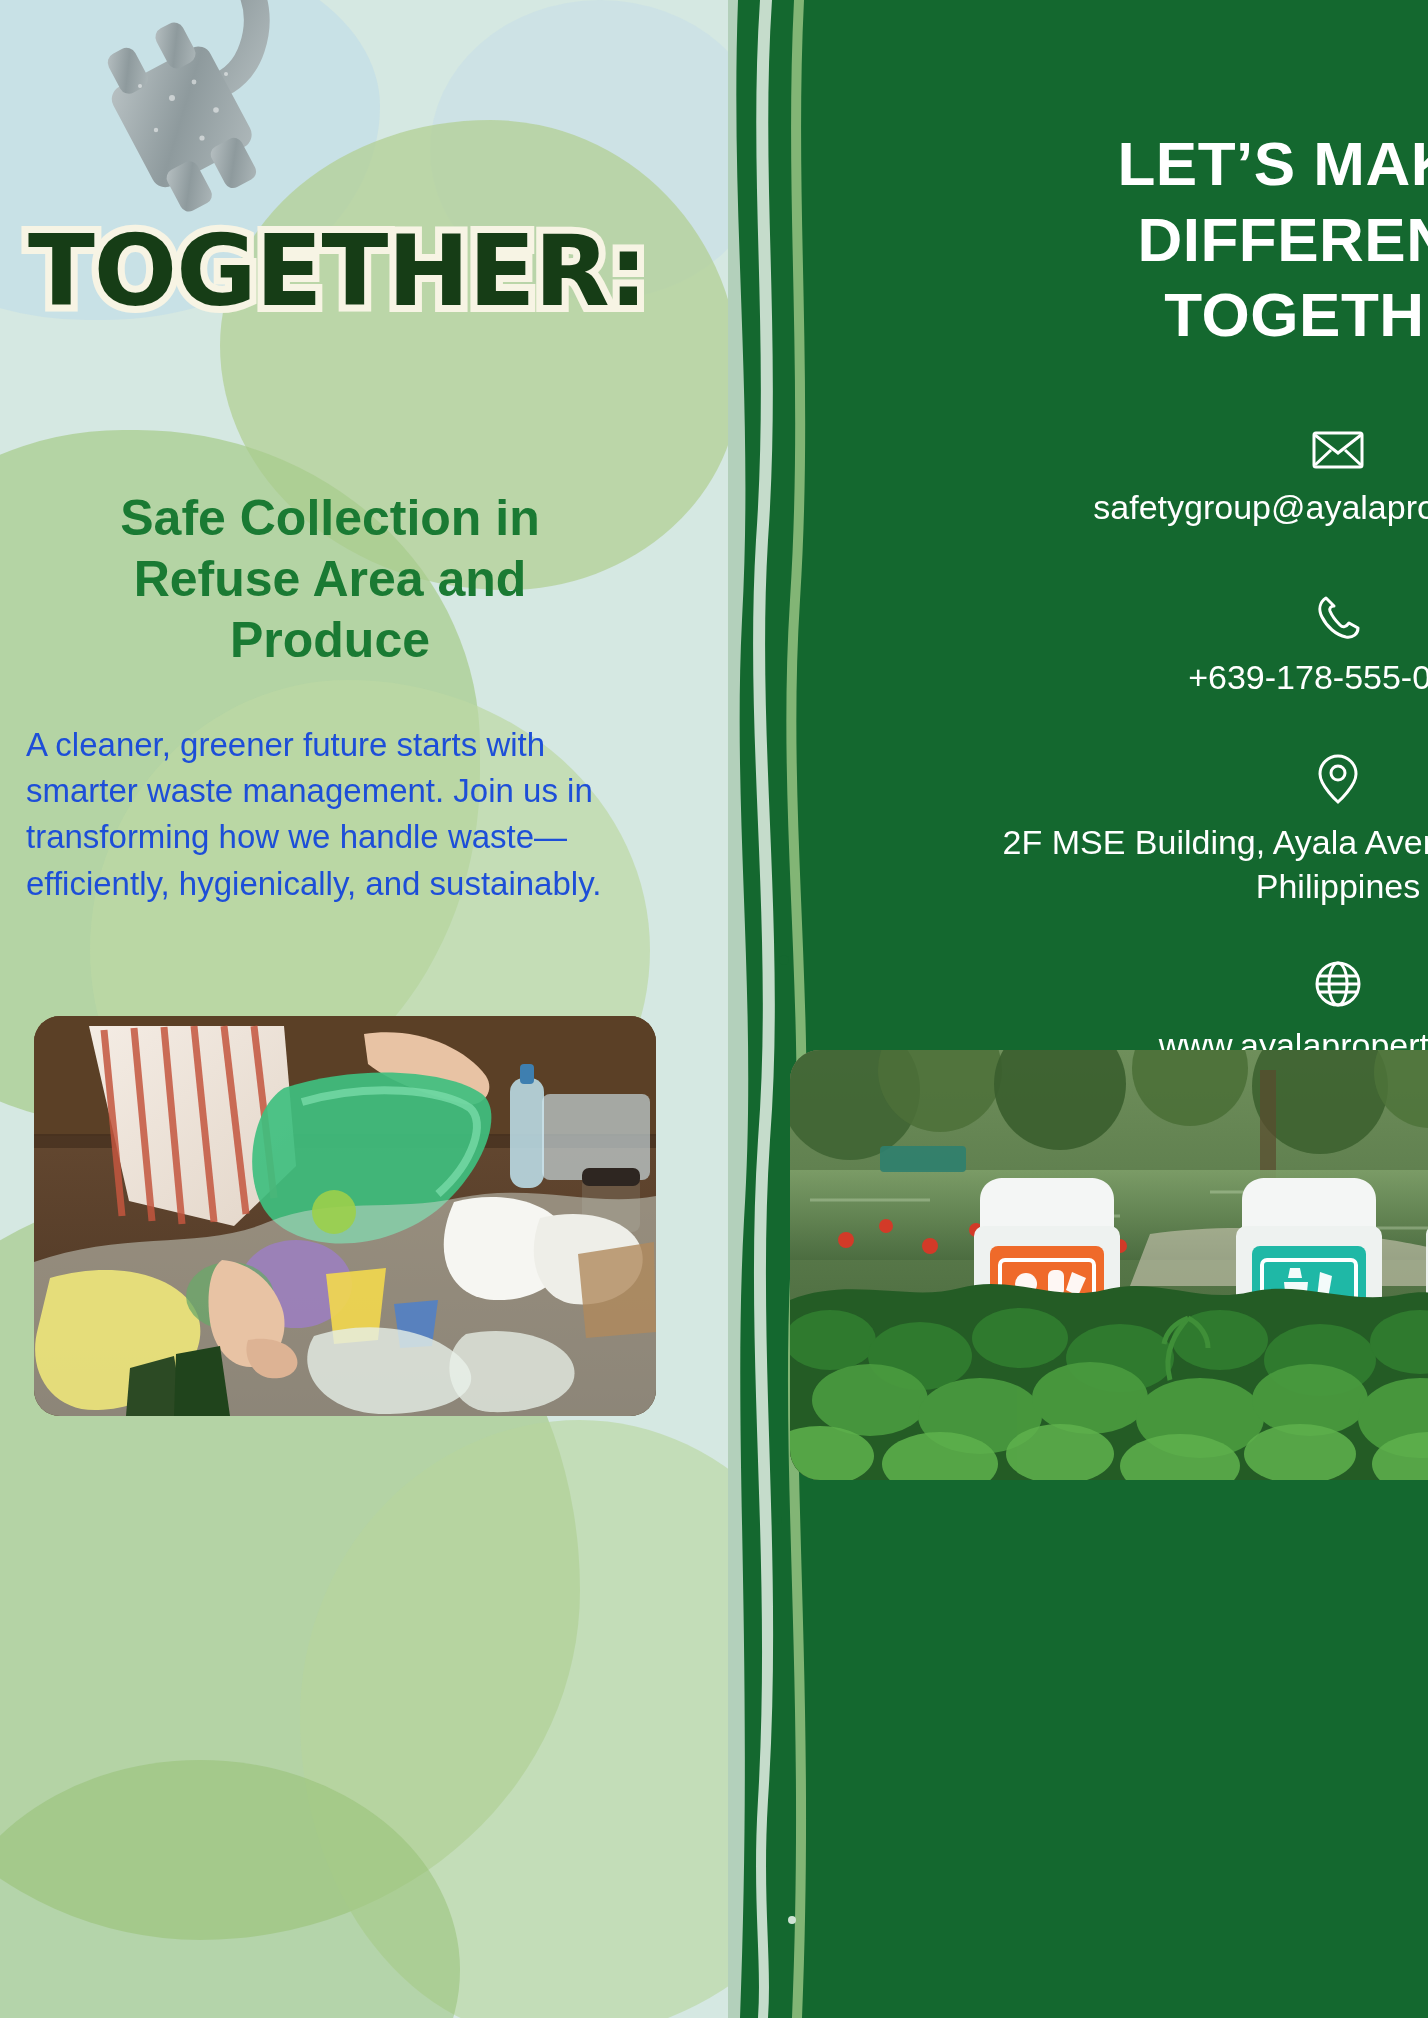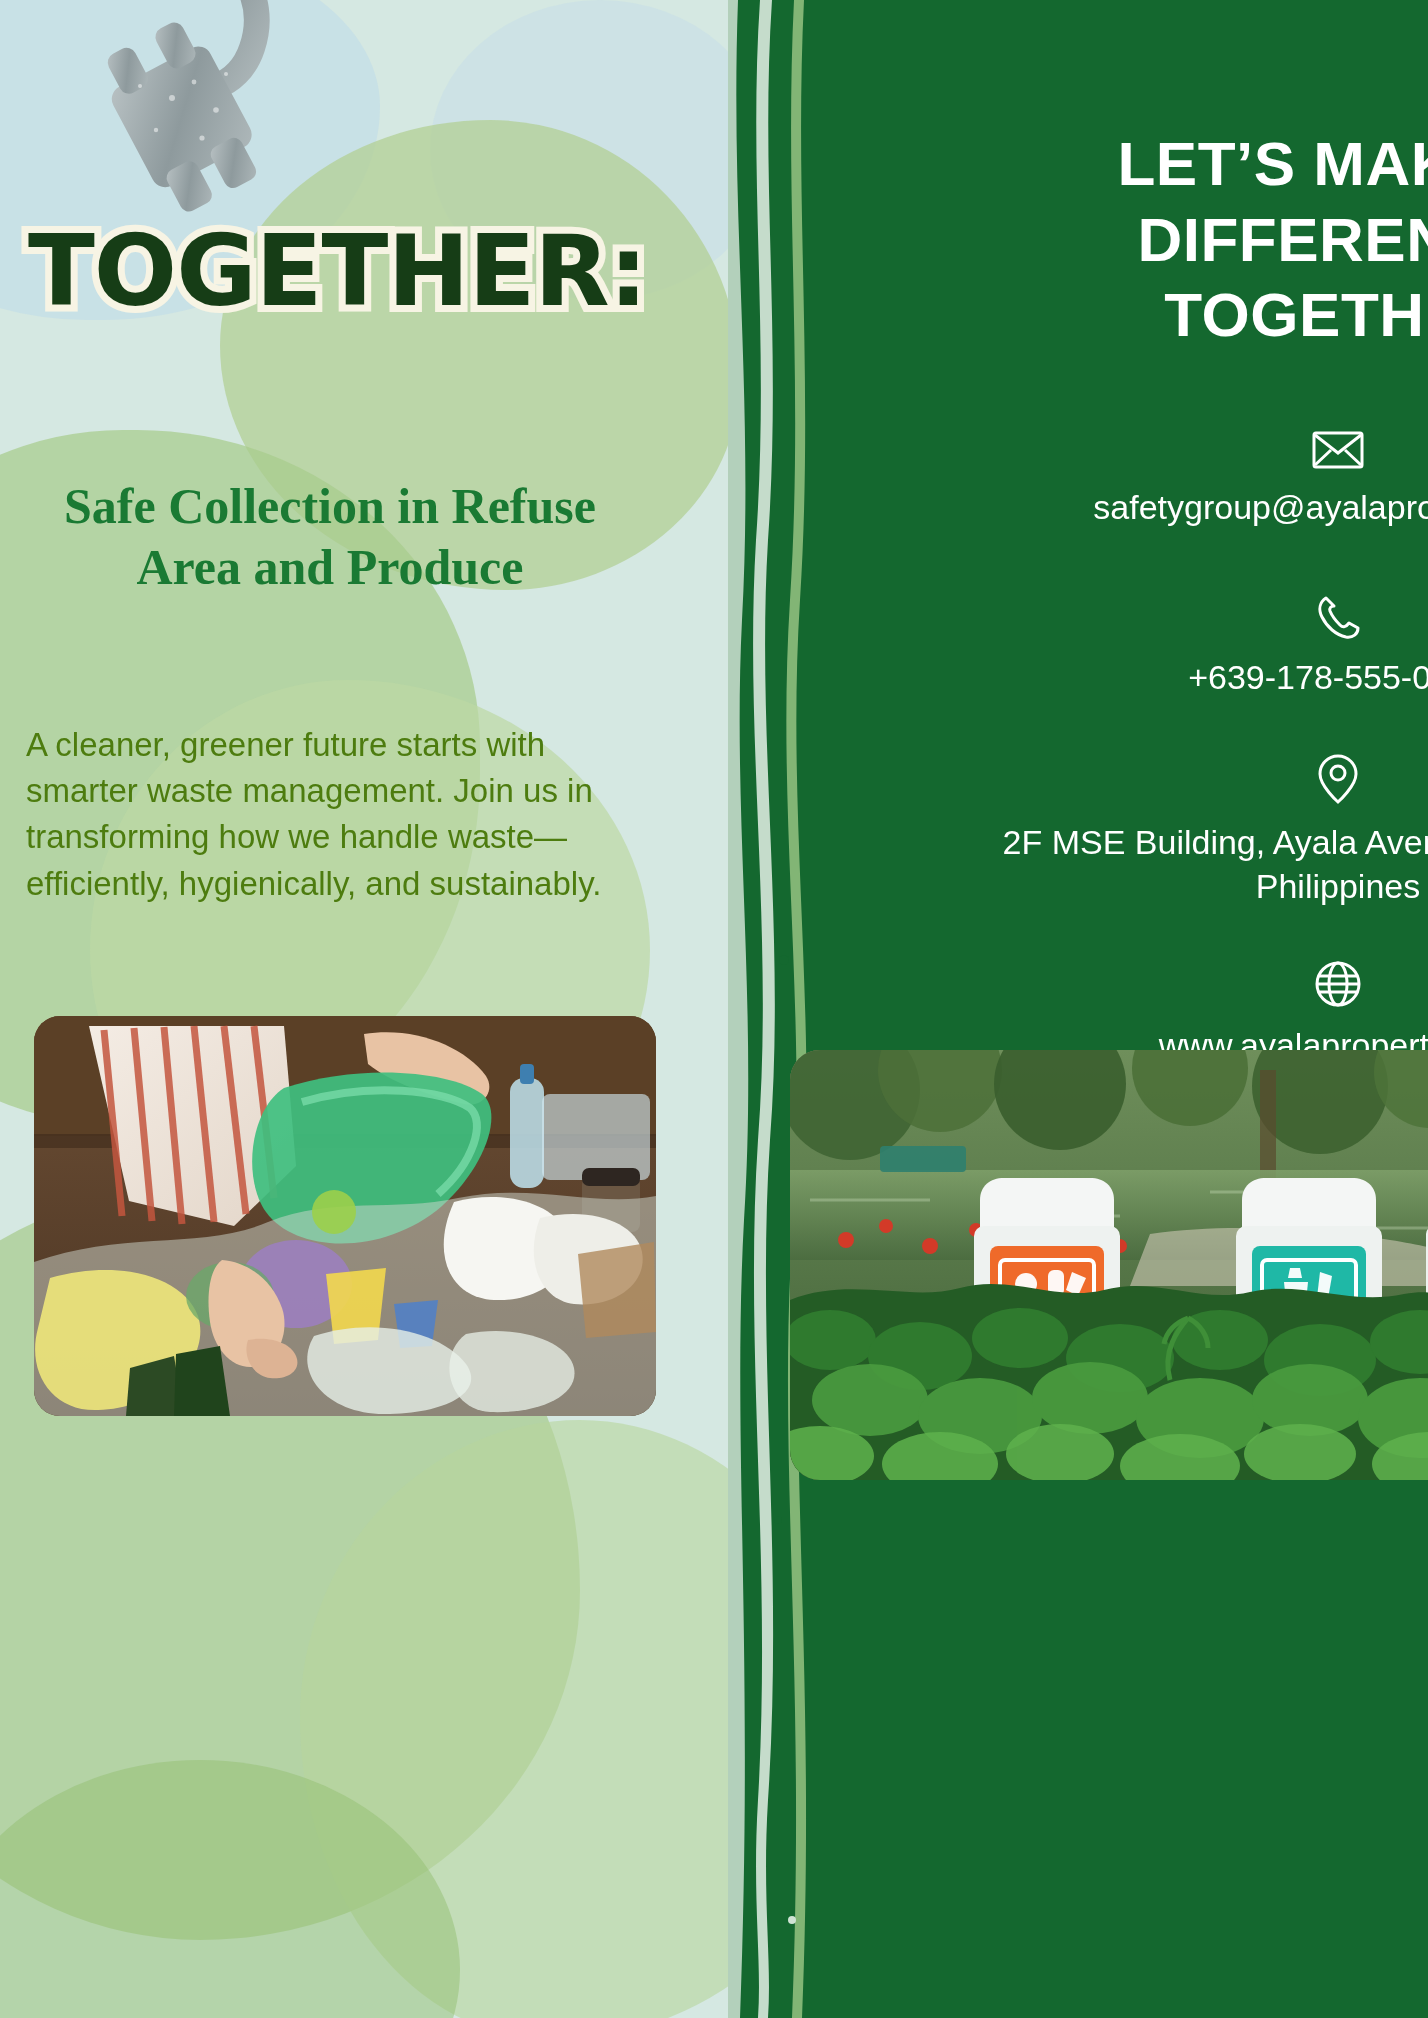--- a/index.html
+++ b/index.html
@@ -48,30 +48,30 @@
     font-weight:900; font-size:98px; line-height:.93;
     letter-spacing:-1px;
     color:#163d16;
     -webkit-text-stroke:14px #f7f4e4;
     paint-order:stroke fill;
     font-family:"DejaVu Sans", sans-serif;
   }
   .title span { display:block; }
 
   .subtitle {
-    position:absolute; left:30px; top:476px; width:600px;
+    position:absolute; left:30px; top:488px; width:600px;
     text-align:center;
     font-weight:900; font-size:50px; line-height:1.22;
     color:#1a7a33;
-    font-family:Liberation Serif, serif;
+    font-family:Liberation Sans, sans-serif;
   }
 
   .body-copy {
     position:absolute; left:26px; top:722px; width:620px;
-    font-size:33px; line-height:1.40; color:#4d7c0f;
+    font-size:33px; line-height:1.40; color:#1d4ed8;
     font-family:"Liberation Sans", sans-serif;
   }
 
   
   .photo {
     position:absolute; border-radius:26px; overflow:hidden;
     background:#6c5a44;
   }
   .photo-left  { left:34px;  top:1016px; width:622px; height:400px; }
   .photo-right { left:790px; top:1050px; width:680px; height:430px; border-radius:30px; }

